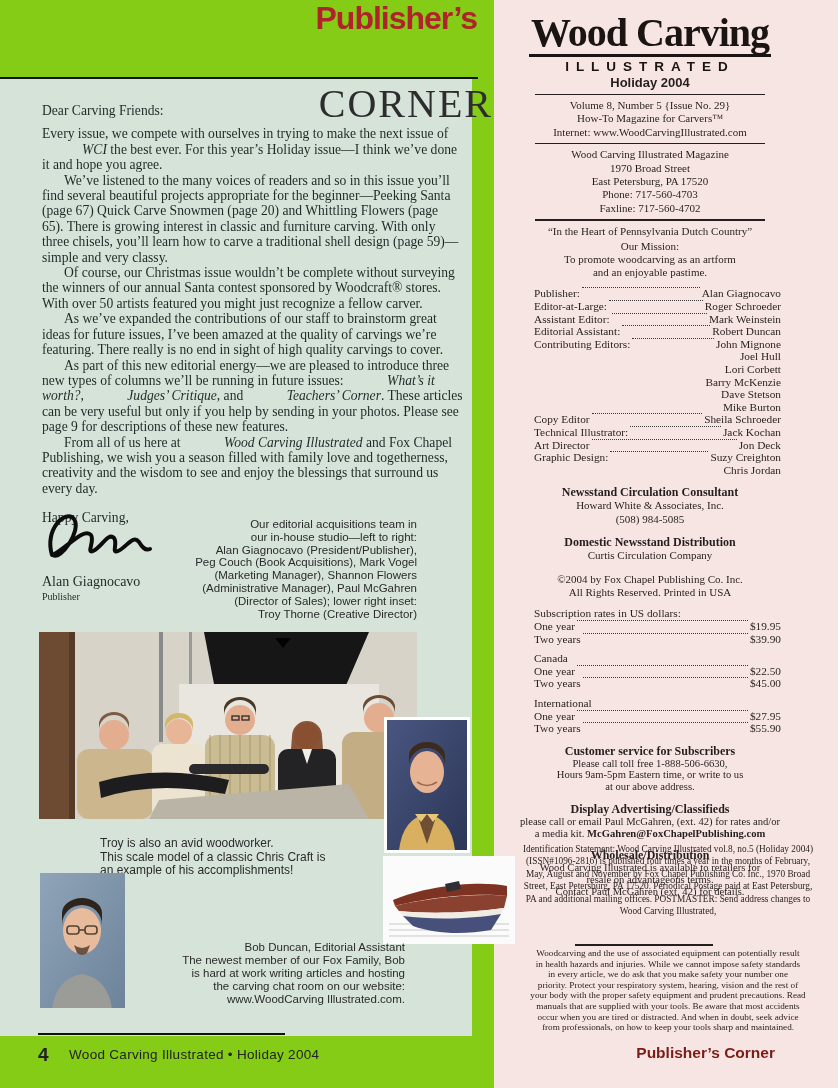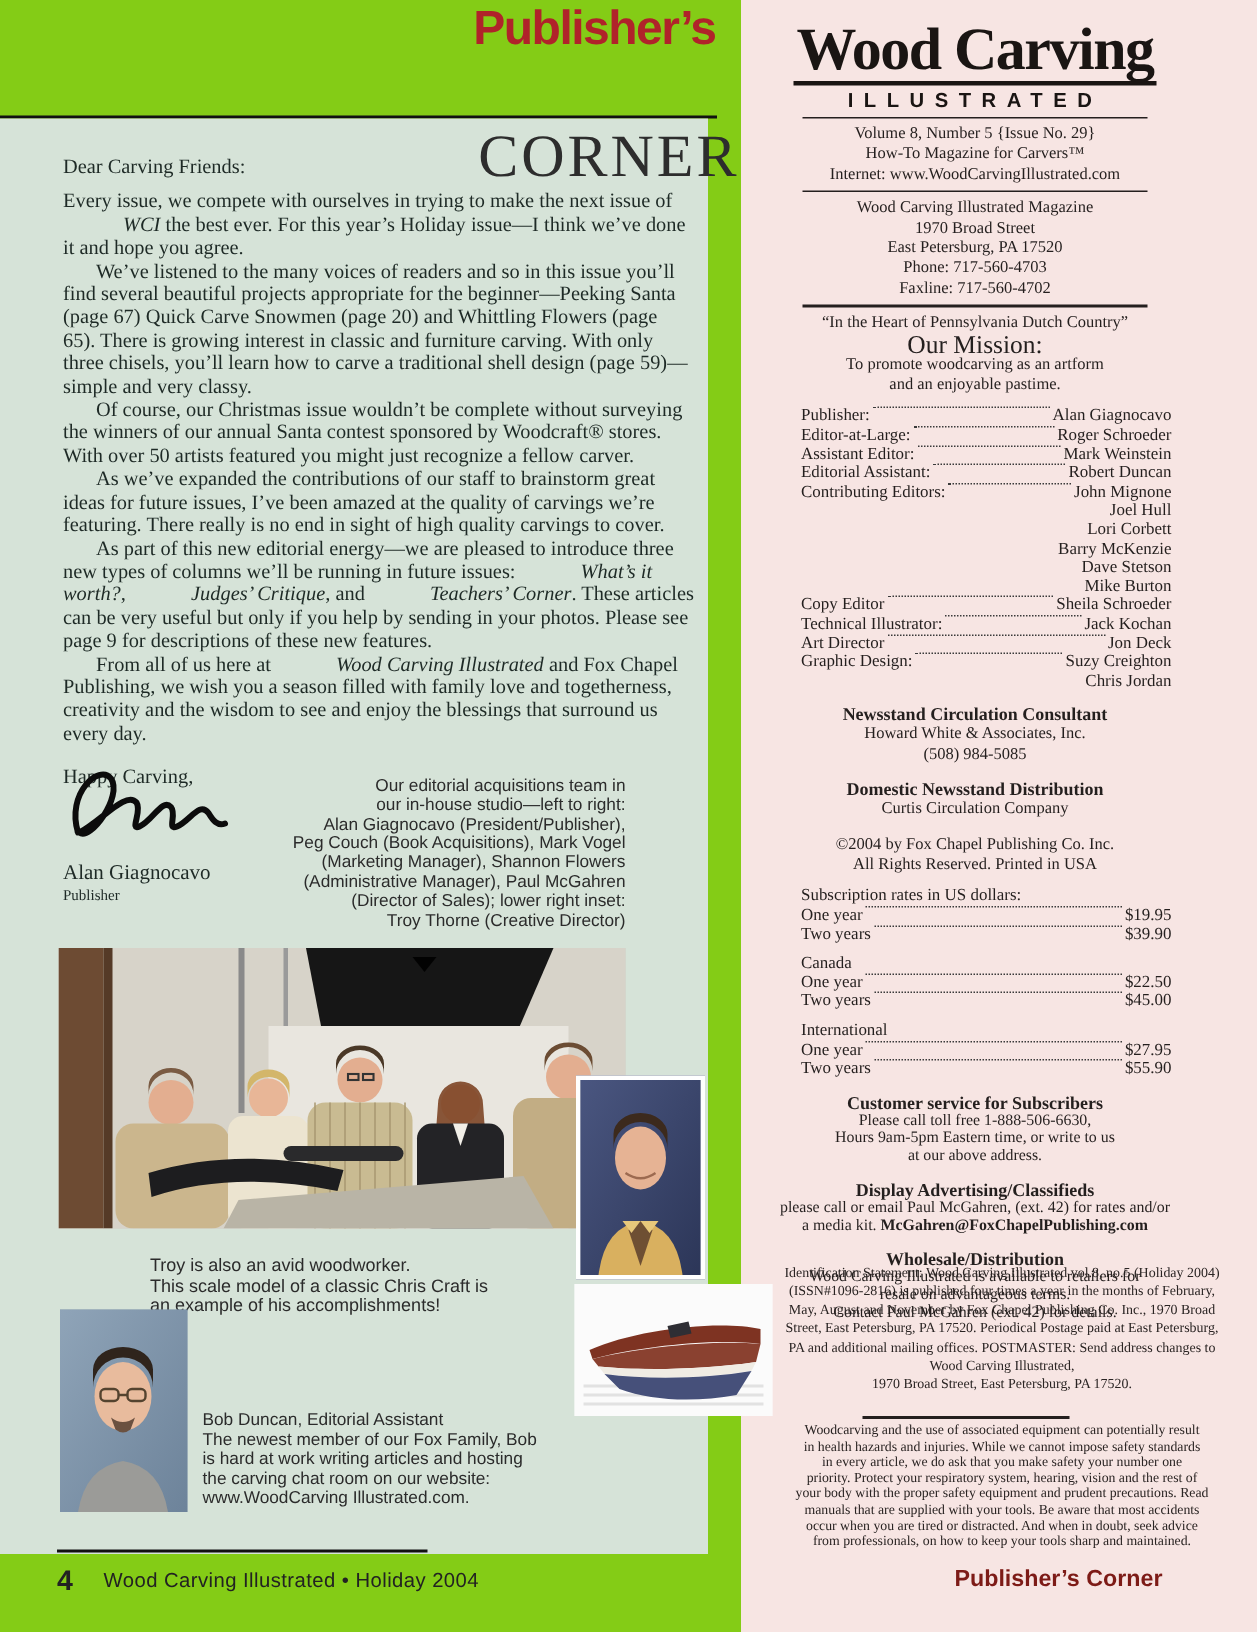--- a/index.html
+++ b/index.html
@@ -23,21 +23,21 @@
   #letter em{font-style:italic;margin-left:40px;}
   #closing{margin-top:14px;}
 
   #sig-block{left:42px;top:505px;}
   #sig-name{font-size:14px;line-height:18px;color:#1e2a26;margin-top:2px;}
   #sig-title{font-size:10px;color:#1e2a26;}
 
   .cap{font-family:"Liberation Sans",sans-serif;font-weight:normal;color:#2b2b2b;}
   #team-caption{left:150px;top:518px;width:267px;text-align:right;font-size:11.5px;line-height:12.8px;}
   #troy-caption{left:100px;top:837px;width:277px;font-size:12px;line-height:13.5px;}
-  #bob-caption{left:135px;top:941px;width:270px;text-align:left;font-size:11.5px;line-height:12.9px;}
+  #bob-caption{left:135px;top:941px;width:270px;text-align:right;font-size:11.5px;line-height:12.9px;}
   .nowrap div{white-space:nowrap;}
 
   #group-photo{left:39px;top:632px;width:378px;height:187px;background:#cfcbc2;}
   #troy-photo{left:384px;top:717px;width:80px;height:130px;border:3px solid #fff;background:#39456b;}
   #boat-photo{left:383px;top:856px;width:132px;height:88px;background:#fdfdfd;}
   #bob-photo{left:40px;top:873px;width:85px;height:135px;background:#7e93a8;}
 
   #footer-rule{left:38px;top:1033px;width:247px;height:2px;background:#111;}
   #footer-left{left:38px;top:1044px;width:420px;font-family:"Liberation Sans",sans-serif;color:#222;}
   #footer-left .pno{font-weight:bold;font-size:19px;vertical-align:-2px;}
@@ -50,21 +50,21 @@
       letter-spacing:-1px;color:#1a1513;margin-top:12px;border-bottom:3px solid #1a1513;
       display:inline-block;line-height:42px;padding:0 2px;}
   #logo-sub{font-family:"Liberation Sans",sans-serif;font-weight:bold;font-size:13.5px;
       letter-spacing:7px;color:#1a1513;margin-top:2px;}
   #logo-issue{font-family:"Liberation Sans",sans-serif;font-weight:bold;font-size:13px;margin-top:1px;}
   .mrule{height:1px;background:#241f1e;width:230px;margin:4px auto;}
   .mrule.thick{height:2px;}
   .mline{font-size:11px;line-height:13.4px;}
   .mline9{font-size:10.6px;line-height:11.7px;}
   .mb-head{font-weight:bold;font-size:12px;line-height:14px;margin-top:9px;}
-  #mission-title{font-size:17px;line-height:14px;}
+  #mission-title{font-size:11px;line-height:14px;}
 
   #staff-list,#subs{width:247px;margin:8px 0 0 34px;text-align:left;font-size:11.3px;line-height:12.6px;}
   .leader-row{display:flex;align-items:flex-start;}
   .leader-row .lab,.leader-row .nam{white-space:nowrap;}
   .leader-row .dots{flex:1;border-bottom:1.5px dotted #3a3a3a;margin:0 2px 2px 2px;min-width:8px;}
   .right-name{text-align:right;}
   #subs .sec-head{margin-top:7px;}
 
   #ident-block{left:500px;top:843px;width:336px;text-align:center;font-size:9.3px;line-height:12.4px;color:#2a2423;}
   #mid-rule{left:575px;top:944px;width:138px;height:2px;background:#241f1e;}
@@ -222,20 +222,21 @@
 
   <div class="abs" id="footer-rule"></div>
   <div class="abs" id="footer-left">
     <span class="pno">4</span>
     <span class="mag">Wood Carving Illustrated • Holiday 2004</span>
   </div>
 
   <div class="abs" id="mast">
     <div id="logo-title">Wood Carving</div>
     <div id="logo-sub">ILLUSTRATED</div>
+    <div id="logo-issue">Holiday 2004</div>
     <div class="mrule"></div>
     <div class="mline nowrap">
         <div>Volume 8, Number 5 {Issue No. 29}</div>
         <div>How-To Magazine for Carvers™</div>
         <div>Internet: www.WoodCarvingIllustrated.com</div>
       </div>
     <div class="mrule"></div>
     <div class="mline nowrap">
         <div>Wood Carving Illustrated Magazine</div>
         <div>1970 Broad Street</div>
@@ -378,21 +379,20 @@
       </div>
   </div>
 
   <div class="abs nowrap" id="ident-block">
       <div>Identification Statement: Wood Carving Illustrated vol.8, no.5 (Holiday 2004)</div>
       <div>(ISSN#1096-2816) is published four times a year in the months of February,</div>
       <div>May, August and November by Fox Chapel Publishing Co. Inc., 1970 Broad</div>
       <div>Street, East Petersburg, PA 17520. Periodical Postage paid at East Petersburg,</div>
       <div>PA and additional mailing offices. POSTMASTER: Send address changes to</div>
       <div>Wood Carving Illustrated,</div>
-      <div>1970 Broad Street, East Petersburg, PA 17520.</div>
     </div>
   <div class="abs" id="mid-rule"></div>
   <div class="abs nowrap" id="safety-block">
       <div>Woodcarving and the use of associated equipment can potentially result</div>
       <div>in health hazards and injuries.  While we cannot impose safety standards</div>
       <div>in every article, we do ask that you make safety your number one</div>
       <div>priority.  Protect your respiratory system, hearing, vision and the rest of</div>
       <div>your body with the proper safety equipment and prudent precautions.  Read</div>
       <div>manuals that are supplied with your tools.  Be aware that most accidents</div>
       <div>occur when you are tired or distracted.  And when in doubt, seek advice</div>

